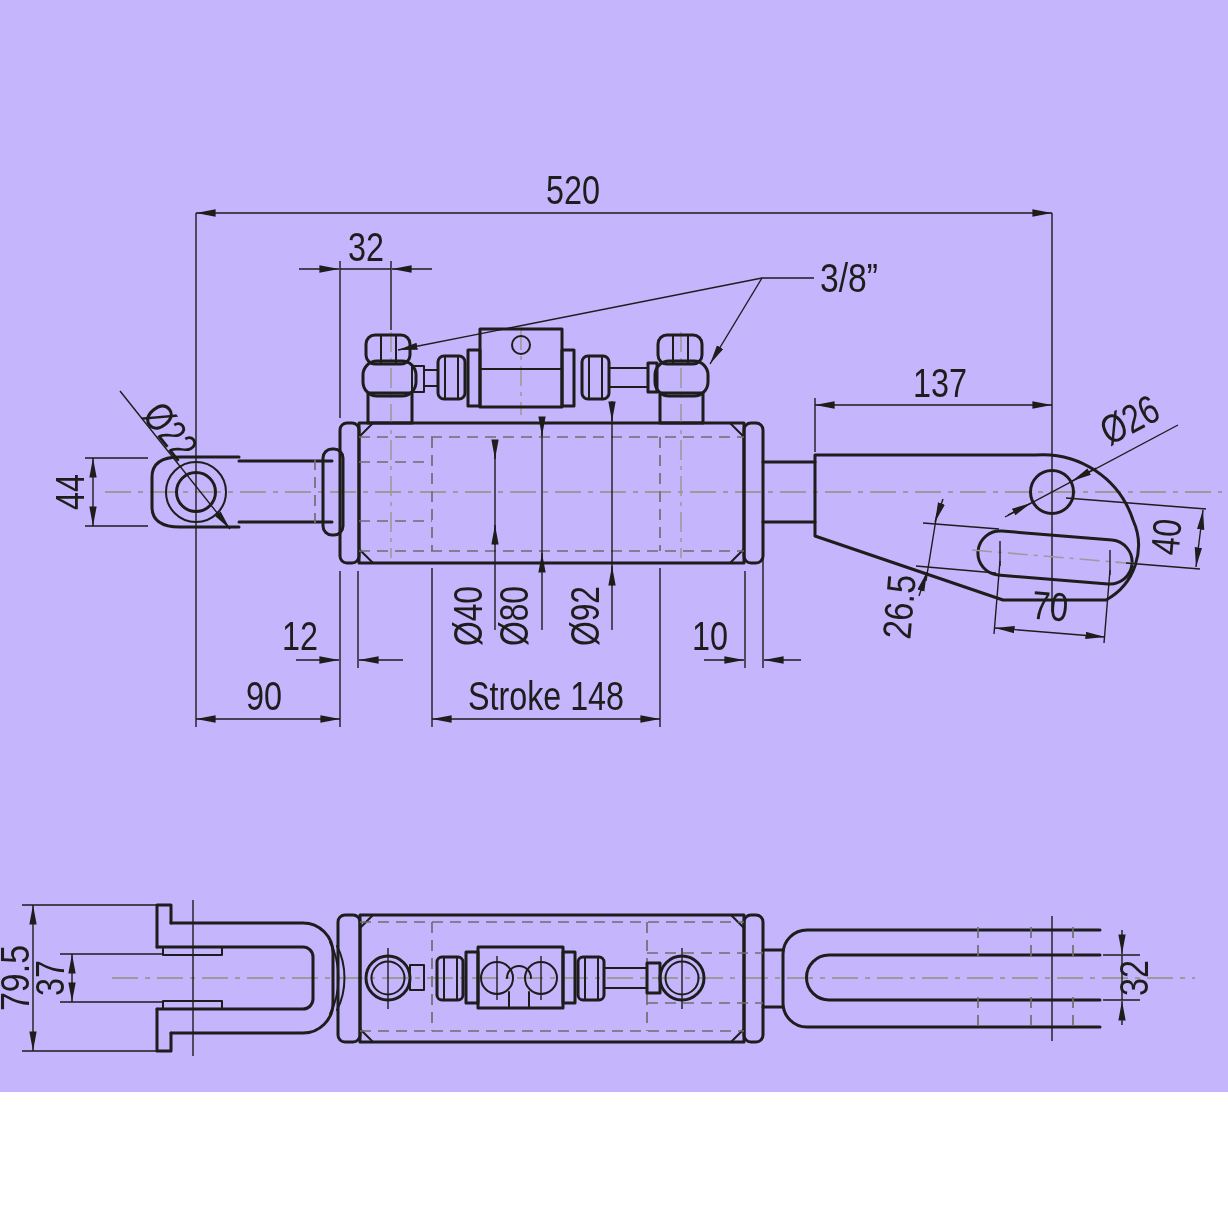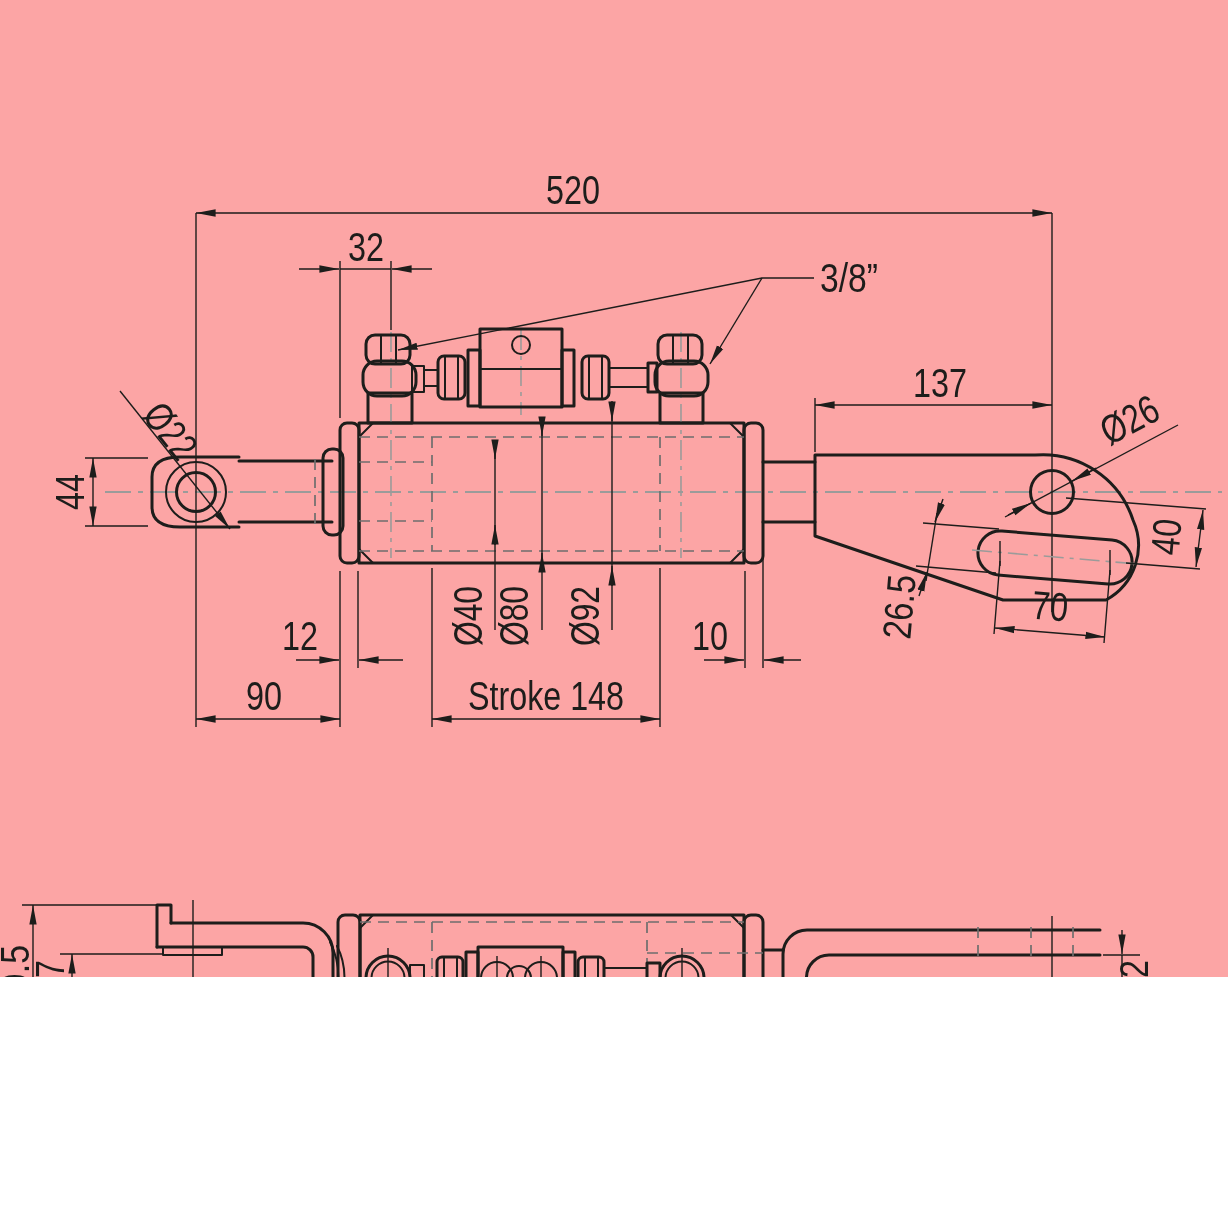--- a/index.html
+++ b/index.html
@@ -1,16 +1,16 @@
 <!DOCTYPE html>
 <html><head>
 <meta charset="utf-8">
 <style>
   html,body{margin:0;padding:0;background:#ffffff;}
-  .stage{width:1228px;height:977px;background:#fca5a5;position:relative;overflow:hidden;}
+  .stage{width:1228px;height:1092px;background:#c4b5fd;position:relative;overflow:hidden;}
   svg{display:block;}
   
   .o{fill:none;stroke:#1d1d1b;stroke-width:3;stroke-linejoin:round;stroke-linecap:round;}
   .o2{fill:none;stroke:#1d1d1b;stroke-width:2;stroke-linejoin:round;stroke-linecap:round;}
   
   .t{fill:none;stroke:#1d1d1b;stroke-width:1.4;stroke-linecap:butt;}
   
   .cl{fill:none;stroke:#9b9b9a;stroke-width:2;stroke-dasharray:26 7 5 7;}
   .cl2{fill:none;stroke:#9b9b9a;stroke-width:1.6;stroke-dasharray:20 6 4 6;}
   

